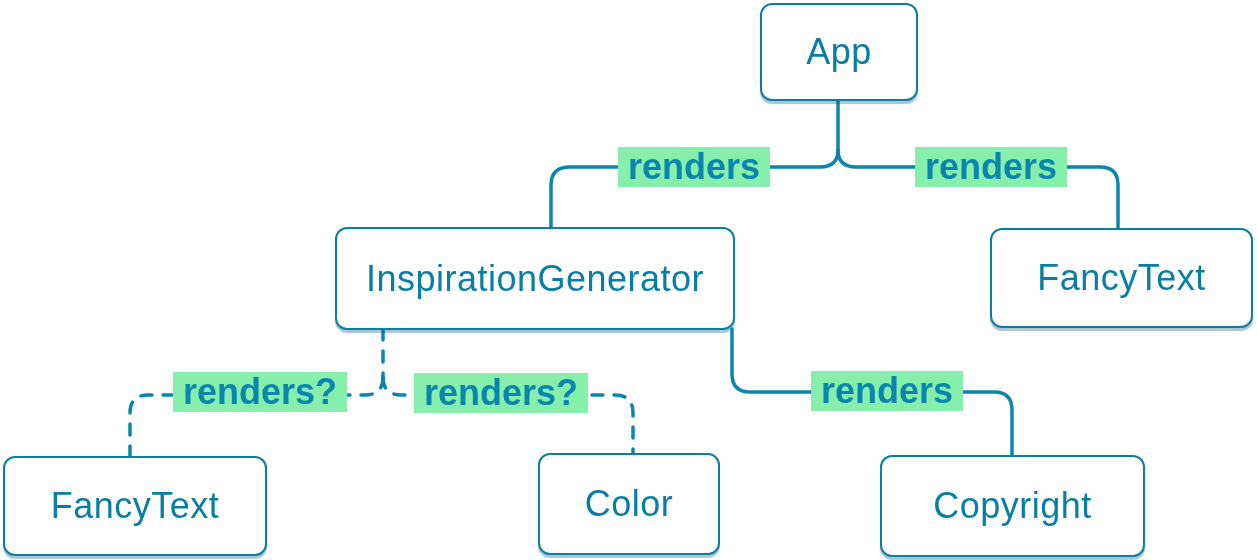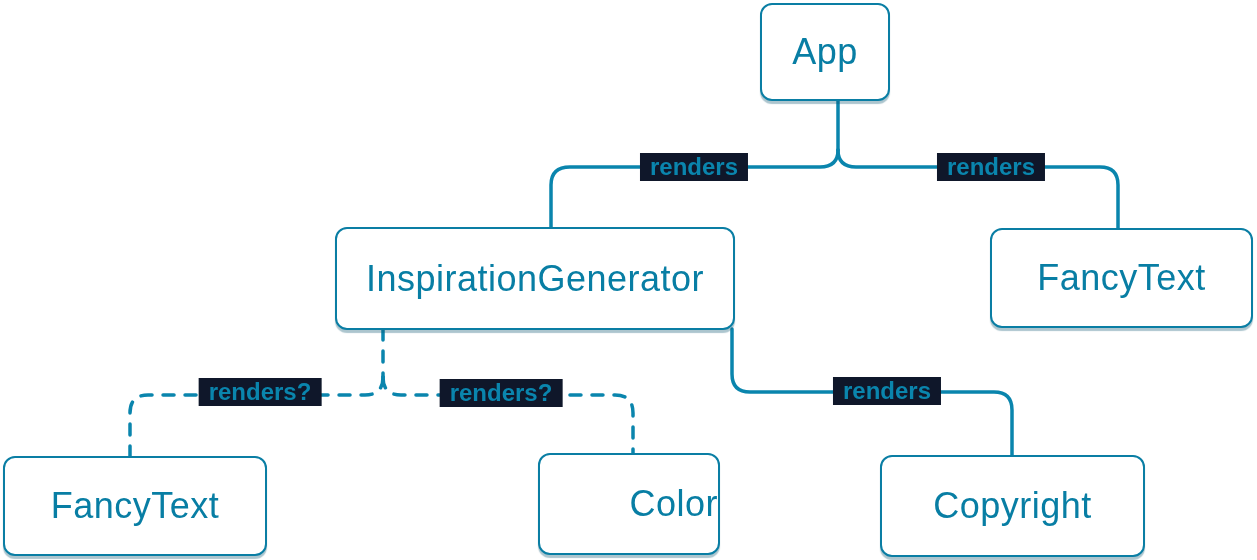--- a/index.html
+++ b/index.html
@@ -44,23 +44,23 @@
   .node-label {
     color: #087ea4;
     font-size: 36px;
     font-weight: 500;
     letter-spacing: 0.5px;
     white-space: nowrap;
   }
   .edge-label {
     position: absolute;
     transform: translate(-50%, -50%);
-    background: #0f172a;
+    background: #86efac;
     color: #0a85ad;
-    font-size: 24px;
+    font-size: 36px;
     font-weight: 700;
     line-height: 1;
     padding: 2px 10px;
     white-space: nowrap;
   }
 </style>
 </head>
 <body>
 
 <div class="canvas">
@@ -81,37 +81,37 @@
 
     <path class="edge dashed" d="M 383 377 Q 383 395 401 395 L 615 395 Q 633 395 633 413 L 633 454"></path>
   </svg>
 
   <span class="edge-label" style="left:694px; top:167px;">renders</span>
   <span class="edge-label" style="left:991px; top:167px;">renders</span>
   <span class="edge-label" style="left:260px; top:392px;">renders?</span>
   <span class="edge-label" style="left:501px; top:393px;">renders?</span>
   <span class="edge-label" style="left:887px; top:391px;">renders</span>
 
-  <div class="node" style="left:760px; top:3px; width:130px; height:98px;">
+  <div class="node" style="left:760px; top:3px; width:158px; height:98px;">
     <span class="node-label">App</span>
   </div>
 
   <div class="node" style="left:335px; top:227px; width:400px; height:103px;">
     <span class="node-label">InspirationGenerator</span>
   </div>
 
   <div class="node" style="left:990px; top:228px; width:263px; height:100px;">
     <span class="node-label">FancyText</span>
   </div>
 
   <div class="node" style="left:3px; top:456px; width:264px; height:100px;">
     <span class="node-label">FancyText</span>
   </div>
 
-  <div class="node" style="left:538px; top:453px; width:182px; height:102px;justify-content:flex-end;">
+  <div class="node" style="left:538px; top:453px; width:182px; height:102px;">
     <span class="node-label">Color</span>
   </div>
 
   <div class="node" style="left:880px; top:455px; width:265px; height:102px;">
     <span class="node-label">Copyright</span>
   </div>
 
 </div>
 
 </body></html>

